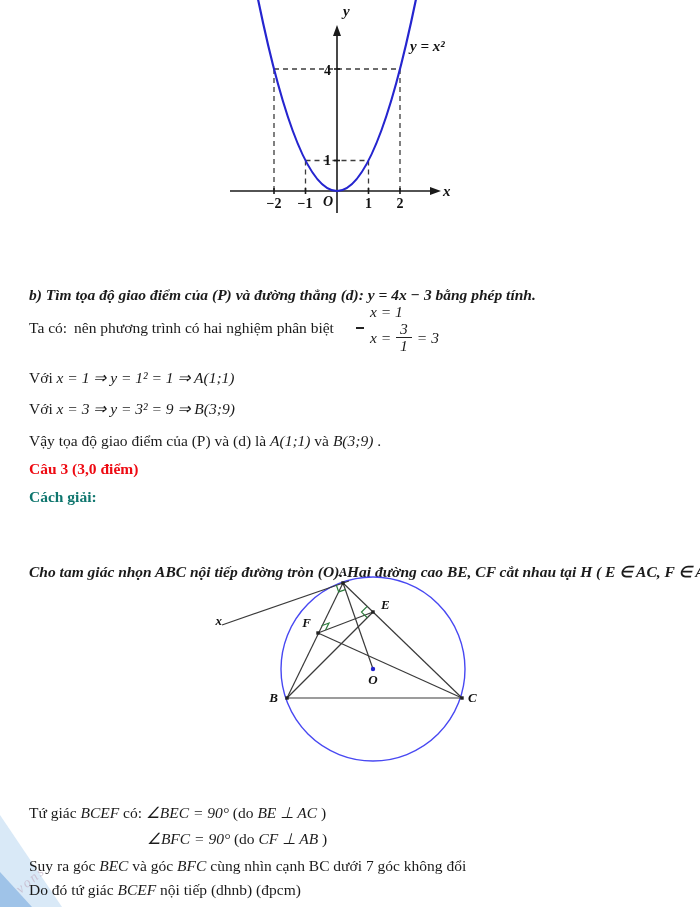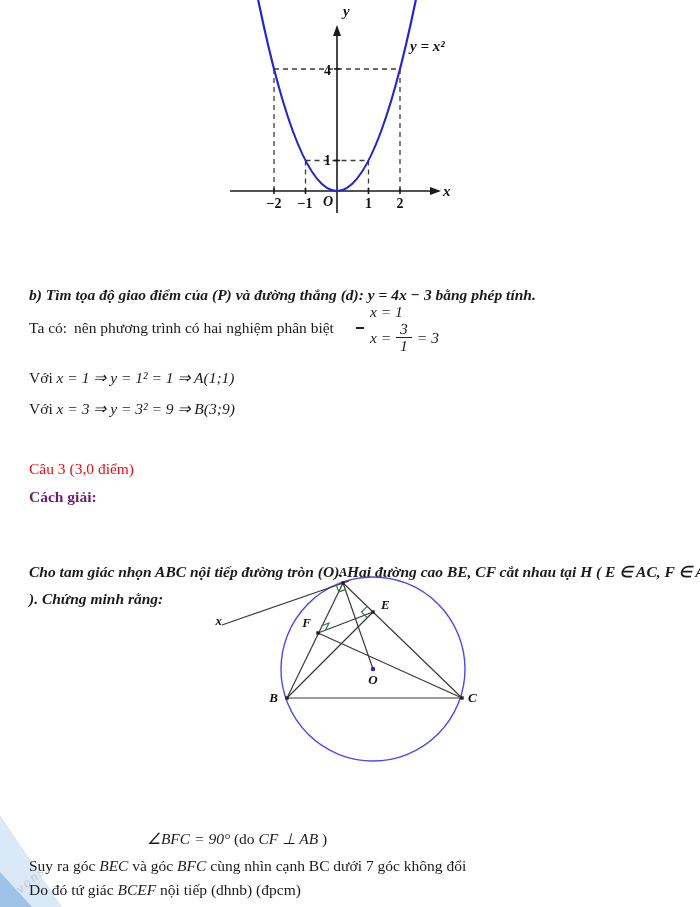--- a/index.html
+++ b/index.html
@@ -1,22 +1,22 @@
 <!DOCTYPE html>
 <html><head>
 <meta charset="utf-8">
 <style>
   html,body{margin:0;padding:0;background:#ffffff;}
   .page{position:relative;width:700px;height:907px;background:#ffffff;overflow:hidden;
         font-family:"Liberation Serif",serif;color:#1b1b1b;font-size:15.5px;}
   .line{position:absolute;left:29px;margin:0;white-space:nowrap;line-height:1.25;}
   .m{font-style:italic;}
   .bi{font-weight:bold;font-style:italic;margin-top:48px;}
-  .red{color:#ee0a12;font-weight:normal;}
-  .blue{color:#701a75;font-weight:bold;}
+  .red{color:#ee0a12;font-weight:bold;}
+  .blue{color:#0f766e;font-weight:bold;}
   .taco{display:flex;align-items:center;gap:7px;height:66px;}
   .cases{display:flex;align-items:center;margin-left:3px;padding-left:12px;}
   .bracket{width:7px;border-left:1.7px solid #222;border-top:1.7px solid #222;border-bottom:1.7px solid #222;}
   .case-col{display:flex;flex-direction:column;justify-content:space-between;padding:1px 0 1px 6px;font-style:italic;}
   .case-row{display:flex;align-items:center;gap:5px;}
   .frac{display:inline-flex;flex-direction:column;align-items:center;line-height:1.05;font-style:italic;}
   .frac .num{border-bottom:1.3px solid #222;padding:0 4px;}
   .frac .den{padding:0 4px;}
   svg text{font-family:"Liberation Serif",serif;font-weight:bold;fill:#111;}
   svg .it{font-style:italic;}
@@ -97,25 +97,31 @@
   <p class="line" style="top:368px">
     <span>Với</span>
     <span class="m">x = 1 ⇒ y = 1² = 1 ⇒ A(1;1)</span>
   </p>
 
   <p class="line" style="top:399px">
     <span>Với</span>
     <span class="m">x = 3 ⇒ y = 3² = 9 ⇒ B(3;9)</span>
   </p>
 
+  <p class="line" style="top:431px">
+    <span>Vậy tọa độ giao điểm của (P) và (d) là</span>
+    <span class="m">A(1;1)</span>
+    <span>và</span>
+    <span class="m">B(3;9)</span>
+    <span>.</span>
+  </p>
 
   <p class="line red" style="top:459px">Câu 3 (3,0 điểm)</p>
   <p class="line blue" style="top:487px">Cách giải:</p>
   <p class="line bi" style="top:514px">Cho tam giác nhọn ABC nội tiếp đường tròn (O). Hai đường cao BE, CF cắt nhau tại H ( E ∈ AC, F ∈ AB</p>
-  <p class="line bi" style="top:541px">). Chứng minh rằng:</p>
 
   <svg width="285" height="208" style="position:absolute;left:210px;top:565px;" viewBox="0 0 285 208">
     <circle cx="163" cy="104" r="92" fill="none" stroke="#4848f2" stroke-width="1.4"></circle>
     <g stroke="#3a3a3a" stroke-width="1.2">
       <line x1="12" y1="60" x2="139" y2="16"></line>
       <line x1="133" y1="18" x2="77" y2="133"></line>
       <line x1="133" y1="18" x2="252" y2="133"></line>
       <line x1="77" y1="133" x2="252" y2="133"></line>
       <line x1="77" y1="133" x2="163" y2="47"></line>
       <line x1="252" y1="133" x2="108" y2="68"></line>
@@ -140,20 +146,29 @@
       <text class="it" x="68" y="137" text-anchor="end">B</text>
       <text class="it" x="258" y="137">C</text>
       <text class="it" x="171" y="44">E</text>
       <text class="it" x="101" y="62" text-anchor="end">F</text>
       <text class="it" x="163" y="119" text-anchor="middle">O</text>
       <text class="it" x="12" y="60" text-anchor="end">x</text>
     </g>
   </svg>
 
 
+  <p class="line" style="top:803px">
+    <span>Tứ giác</span>
+    <span class="m">BCEF</span>
+    <span>có:</span>
+    <span class="m">∠BEC = 90°</span>
+    <span>(do</span>
+    <span class="m">BE ⊥ AC</span>
+    <span>)</span>
+  </p>
 
   <p class="line" style="top:829px;left:147px">
     <span class="m">∠BFC = 90°</span>
     <span>(do</span>
     <span class="m">CF ⊥ AB</span>
     <span>)</span>
   </p>
 
   <p class="line" style="top:856px">
     <span>Suy ra góc</span>

